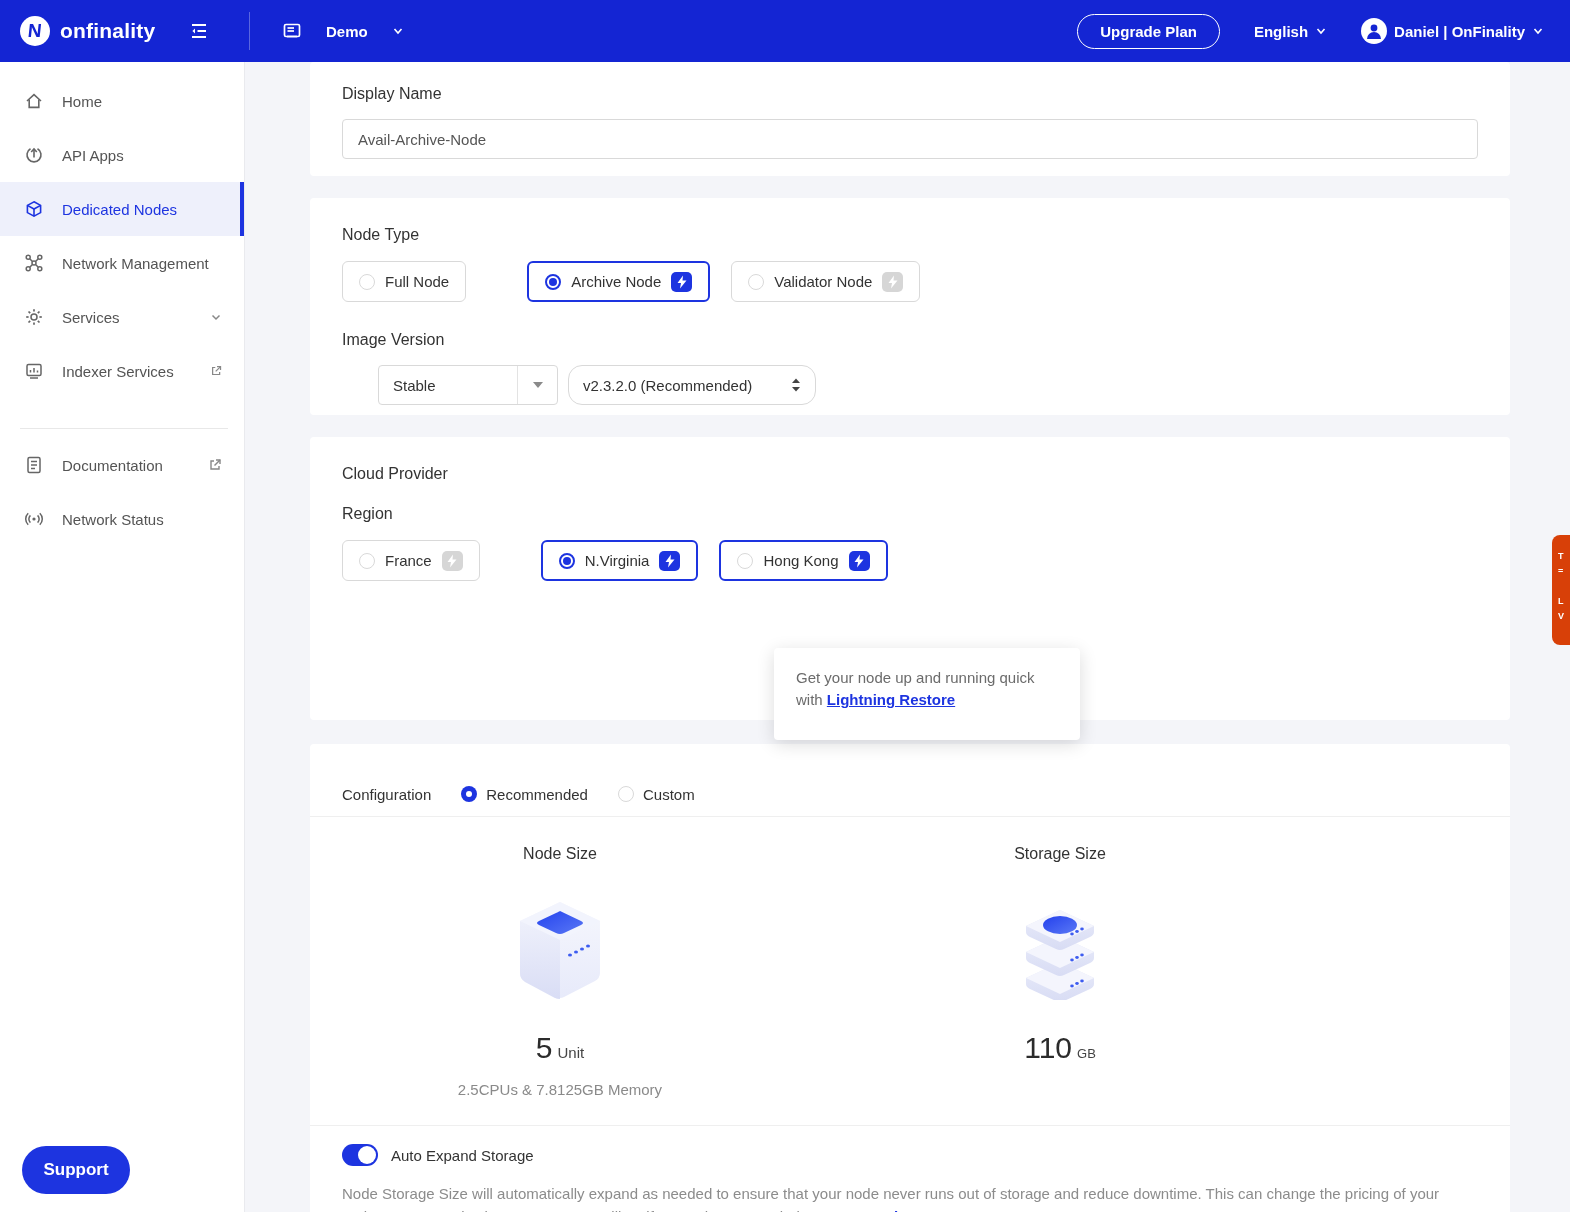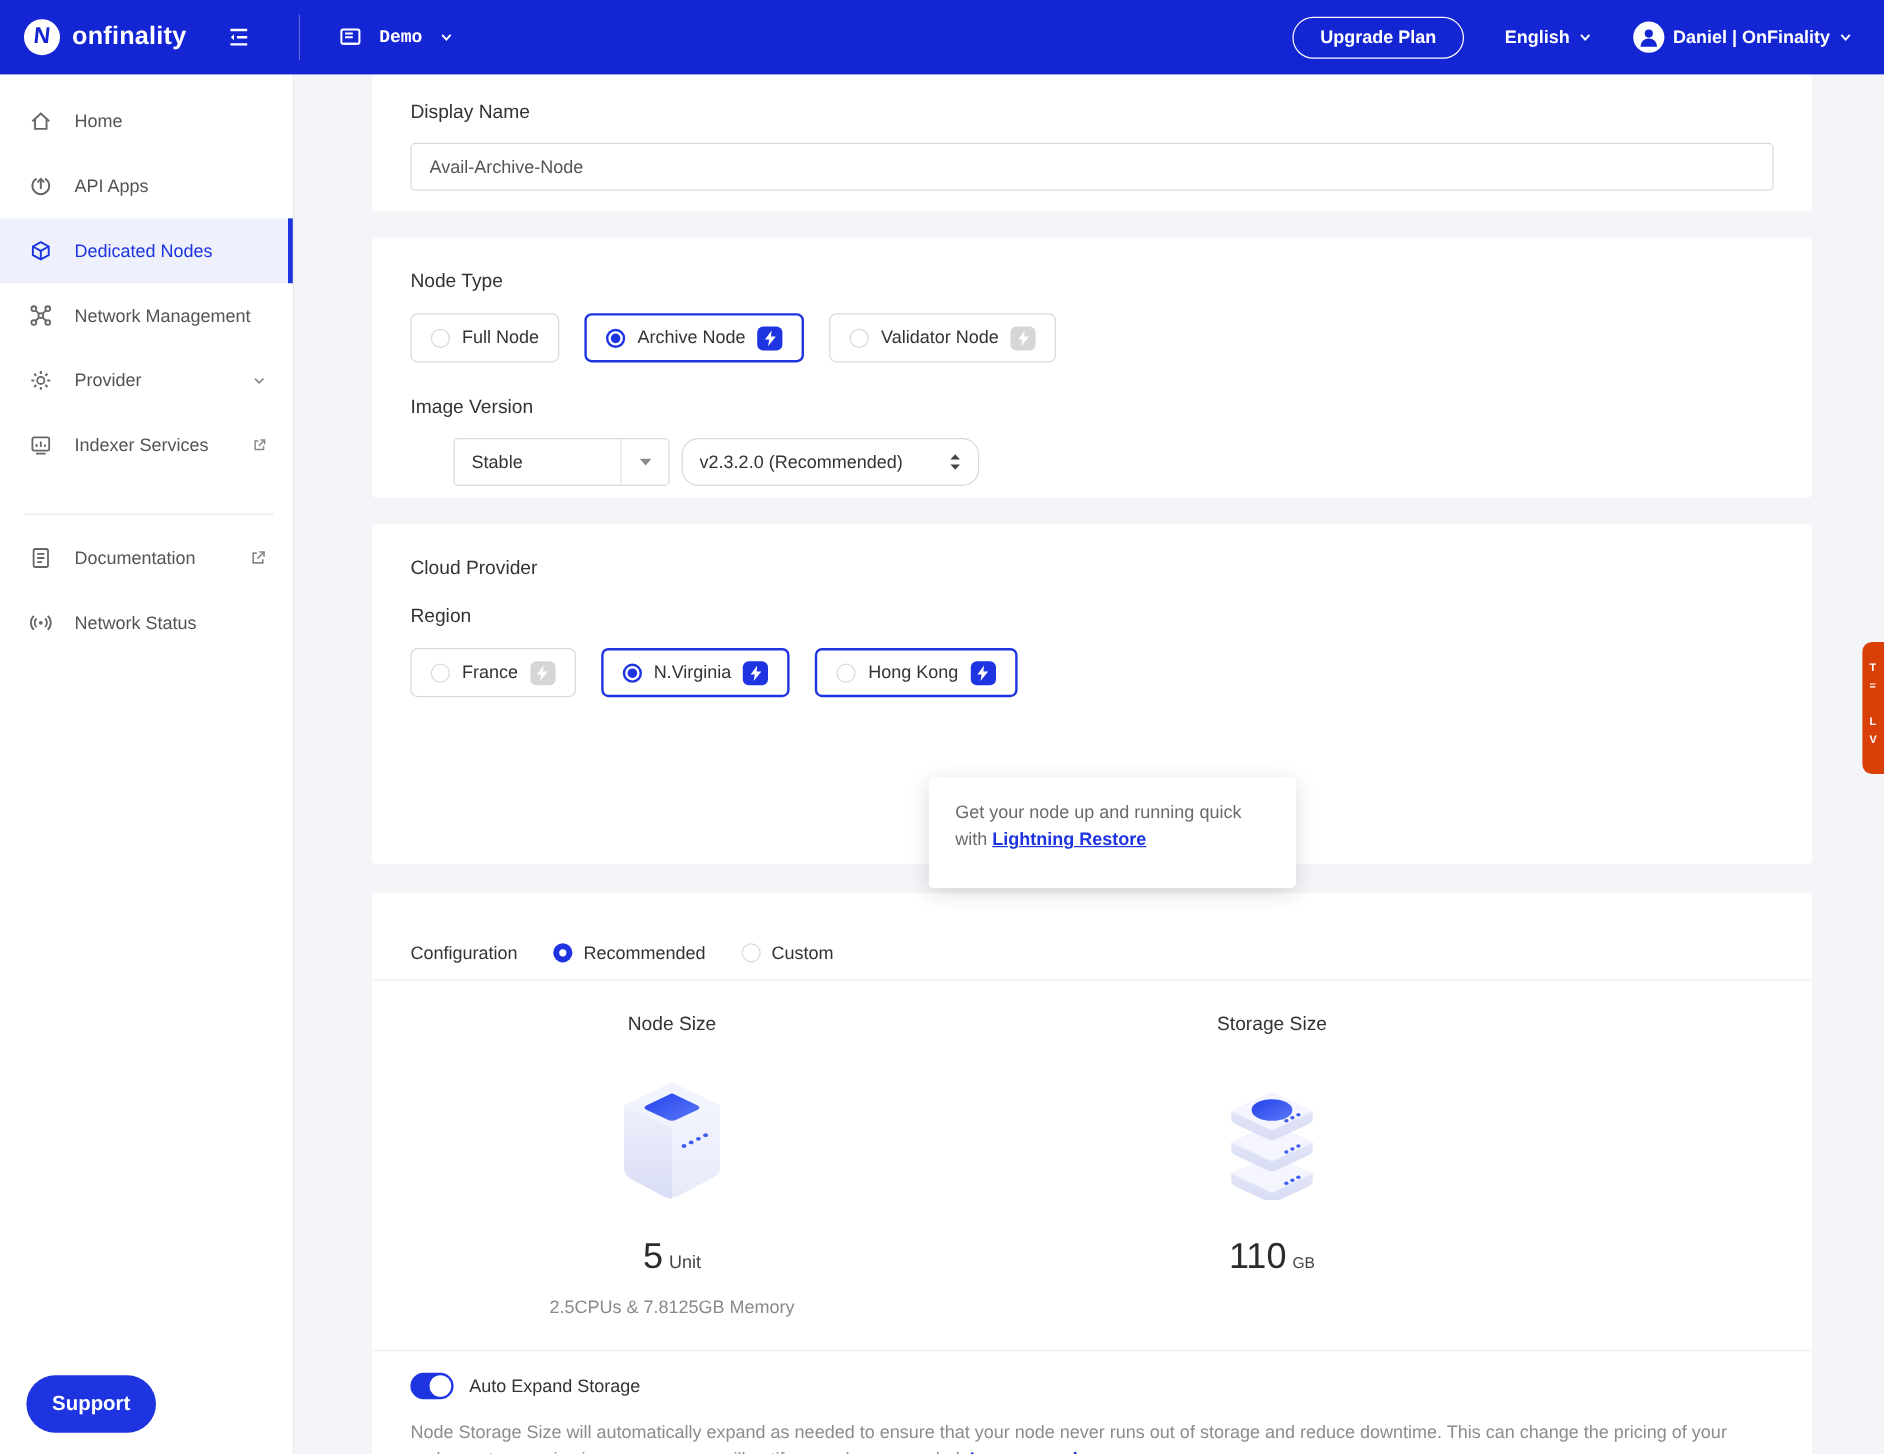--- a/index.html
+++ b/index.html
@@ -10,21 +10,21 @@
   .header { position:absolute; left:0; top:0; width:1570px; height:62px;
     background:#1425d3; display:flex; align-items:center; color:#fff; z-index:30; }
   .logo-wrap { display:flex; align-items:center; gap:10px; padding-left:20px; width:173px; }
   .logo-mark { width:30px; height:30px; border-radius:50%; background:#fff;
     display:flex; align-items:center; justify-content:center; }
   .logo-mark span { color:#1425d3; font-weight:bold; font-size:19px; transform:skewX(-6deg); }
   .logo-text { font-size:21px; font-weight:600; letter-spacing:.2px; }
   .fold-btn { width:36px; height:36px; display:flex; align-items:center; justify-content:center;
     cursor:pointer; margin-left:8px; }
   .hdr-divider { width:1px; height:38px; background:rgba(255,255,255,.3); margin-left:32px; }
-  .ws-switch { display:flex; align-items:center; gap:14px; margin-left:32px; cursor:pointer;font-family:Liberation Mono, monospace; }
+  .ws-switch { display:flex; align-items:center; gap:24px; margin-left:32px; cursor:pointer; }
   .ws-label { font-size:15px; font-weight:bold; }
   .hdr-right { margin-left:auto; display:flex; align-items:center; gap:34px; padding-right:26px; }
   .upgrade-btn { border:1px solid #fff; border-radius:18px; padding:8px 22px;
     font-size:15px; font-weight:bold; background:transparent; color:#fff; cursor:pointer; }
   .lang-switch, .user-menu { display:flex; align-items:center; gap:7px; cursor:pointer;
     font-size:15px; font-weight:bold; }
   .avatar { width:26px; height:26px; border-radius:50%; background:#fff;
     display:flex; align-items:center; justify-content:center; overflow:hidden; }
 
   
@@ -55,21 +55,21 @@
   .card4 { top:682px; height:540px; }
   .sec-label { font-size:16px; color:#333; font-weight:500; }
 
   .text-input { width:100%; height:40px; border:1px solid #d9d9d9; border-radius:4px;
     padding:0 15px; font-size:15px; color:#555; background:#fff;
     font-family:"Liberation Sans",sans-serif; }
 
   .opt-row { display:flex; gap:21px; }
   .opt-card { height:41px; border:1px solid #d9d9d9; border-radius:6px; background:#fff;
     display:flex; align-items:center; gap:10px; padding:0 16px; cursor:pointer; font-size:15px; color:#333; }
-  .opt-card.sel { border:2px solid #1d34e0; }
+  .opt-card.sel { border:2px solid #1d34e0;margin-left:40px; }
   .opt-card.hl { border:2px solid #1d34e0; }
   .radio { width:16px; height:16px; border-radius:50%; border:1px solid #d9d9d9; background:#fff; flex:0 0 16px; }
   .radio.on { border:2px solid #1d34e0; position:relative; }
   .radio.on::after { content:""; position:absolute; left:2px; top:2px; width:8px; height:8px;
     border-radius:50%; background:#1d34e0; }
   .bolt-badge { width:21px; height:20px; border-radius:5px; background:#1d34e0;
     display:flex; align-items:center; justify-content:center; flex:0 0 21px; }
   .bolt-badge.off { background:#d6d6d6; }
 
   .select { height:40px; border:1px solid #d9d9d9; border-radius:4px; background:#fff;
@@ -218,21 +218,21 @@
           <line x1="10" y1="2.2" x2="10" y2="4.6"></line>
             <line x1="10" y1="15.4" x2="10" y2="17.8"></line>
           <line x1="2.2" y1="10" x2="4.6" y2="10"></line>
             <line x1="15.4" y1="10" x2="17.8" y2="10"></line>
           <line x1="4.5" y1="4.5" x2="6.2" y2="6.2"></line>
             <line x1="13.8" y1="13.8" x2="15.5" y2="15.5"></line>
           <line x1="15.5" y1="4.5" x2="13.8" y2="6.2"></line>
             <line x1="6.2" y1="13.8" x2="4.5" y2="15.5"></line>
         </g>
       </svg>
-      <span class="lbl">Provider</span>
+      <span class="lbl">Services</span>
       <span class="spacer"></span>
       <svg width="12" height="12" viewBox="0 0 12 12" fill="none" stroke="#888" stroke-width="1.5">
         <polyline points="2.5,4.5 6,8 9.5,4.5"></polyline>
       </svg>
     </div>
     <div class="nav-item">
       <svg class="mi" width="20" height="20" viewBox="0 0 20 20" fill="none" stroke="#666" stroke-width="1.5">
         <rect x="3" y="3.5" width="14" height="11" rx="1.5"></rect>
         <line x1="6.5" y1="11.5" x2="6.5" y2="9"></line>
           <line x1="10" y1="11.5" x2="10" y2="7"></line>

